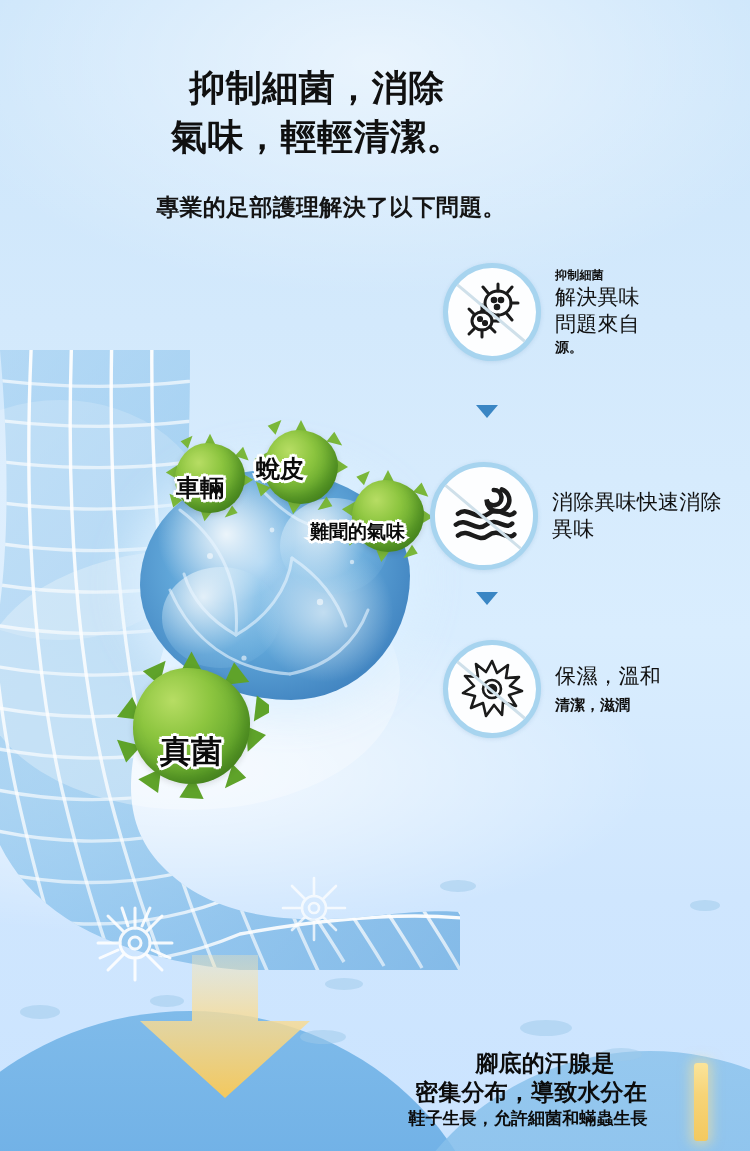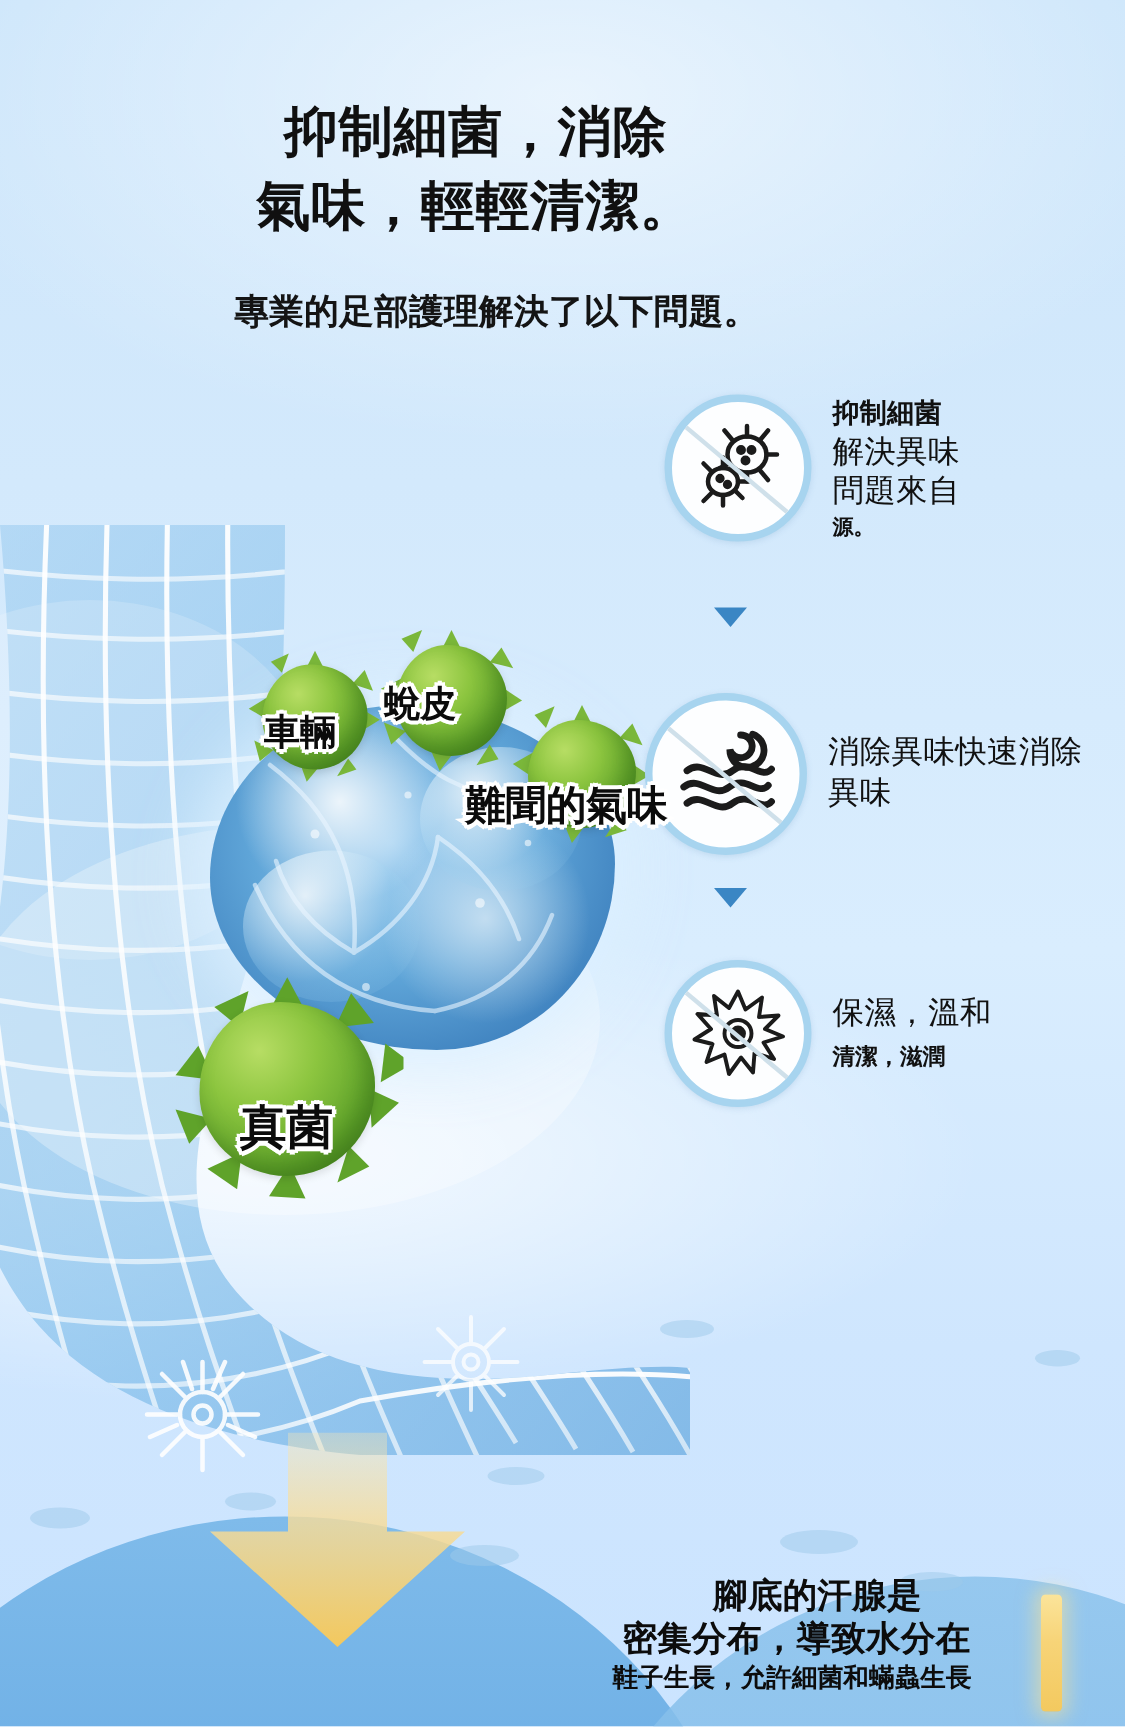--- a/index.html
+++ b/index.html
@@ -213,21 +213,21 @@
     top: 50%;
     width: 124%;
     height: 3px;
     background: #cfe0ea;
     transform: rotate(40deg);
     transform-origin: center;
   }
   .feature-text { margin-left: 14px; color: #111; }
   .ft-small {
     display: block;
-    font-size: 18px;
+    font-size: 12px;
     font-weight: bold;
     line-height: 1.42;
     letter-spacing: 0.2px;
   }
   .ft-big {
     display: block;
     font-size: 21px;
     font-weight: normal;
     line-height: 1.28;
     letter-spacing: 0.2px;
@@ -554,21 +554,21 @@
       <div class="slash"></div>
     </div>
     <div class="feature-text">
       <span class="ft-big">保濕，溫和</span>
       <span class="ft-tiny" style="font-size:15px; margin-top:4px;">清潔，滋潤</span>
     </div>
   </div>
 
   <div class="callout" style="left:176px; top:472px; font-size:24px;">車輛</div>
   <div class="callout" style="left:256px; top:453px; font-size:24px;">蛻皮</div>
-  <div class="callout" style="left:310px; top:519px; font-size:27px;">難聞的氣味</div>
+  <div class="callout" style="left:310px; top:519px; font-size:19px;">難聞的氣味</div>
   <div class="callout" style="left:160px; top:731px; font-size:31px;">真菌</div>
 
   <div class="bottom-copy">
     <span class="bc-1">腳底的汗腺是</span>
     <span class="bc-1" style="margin-left:-28px;">密集分布，導致水分在</span>
     <span class="bc-2" style="margin-left:-34px;">鞋子生長，允許細菌和蟎蟲生長</span>
   </div>
 
 </div>
 

